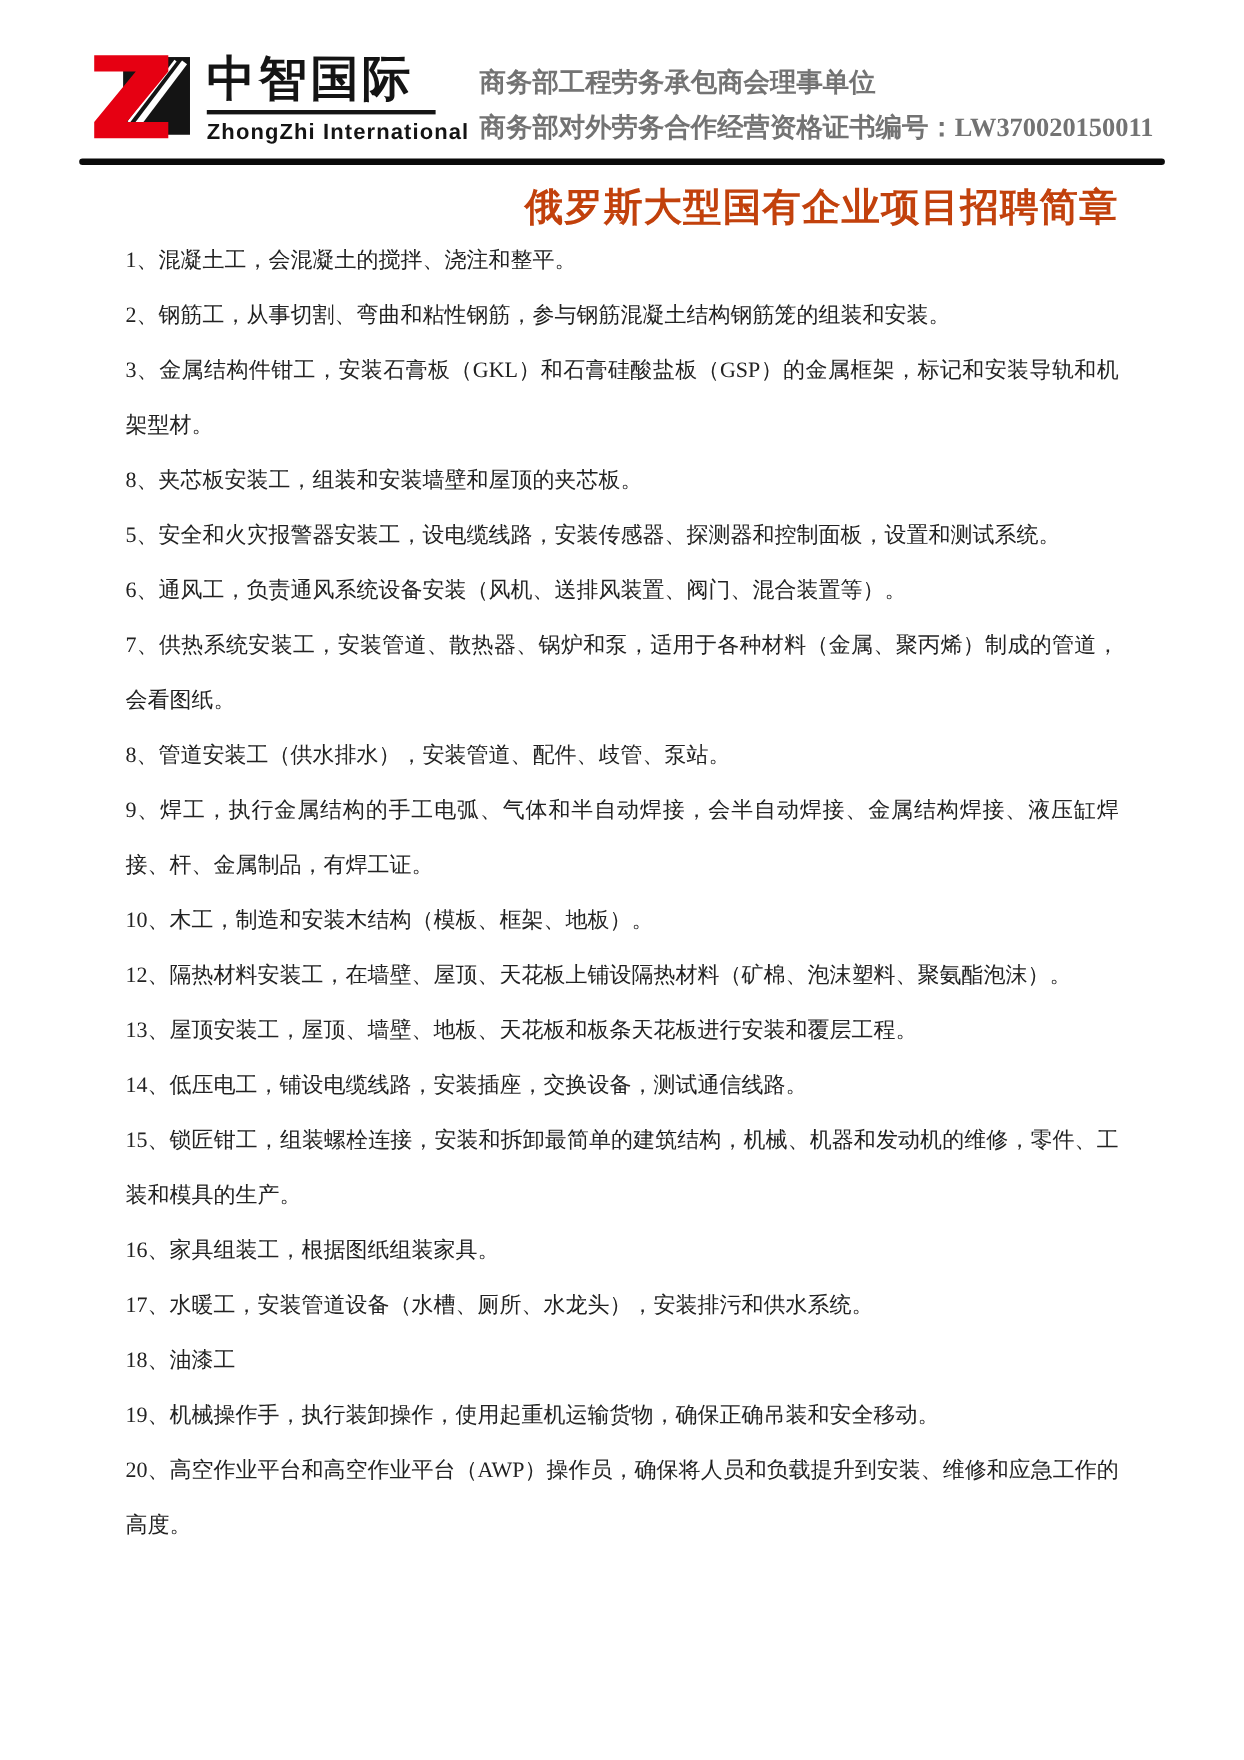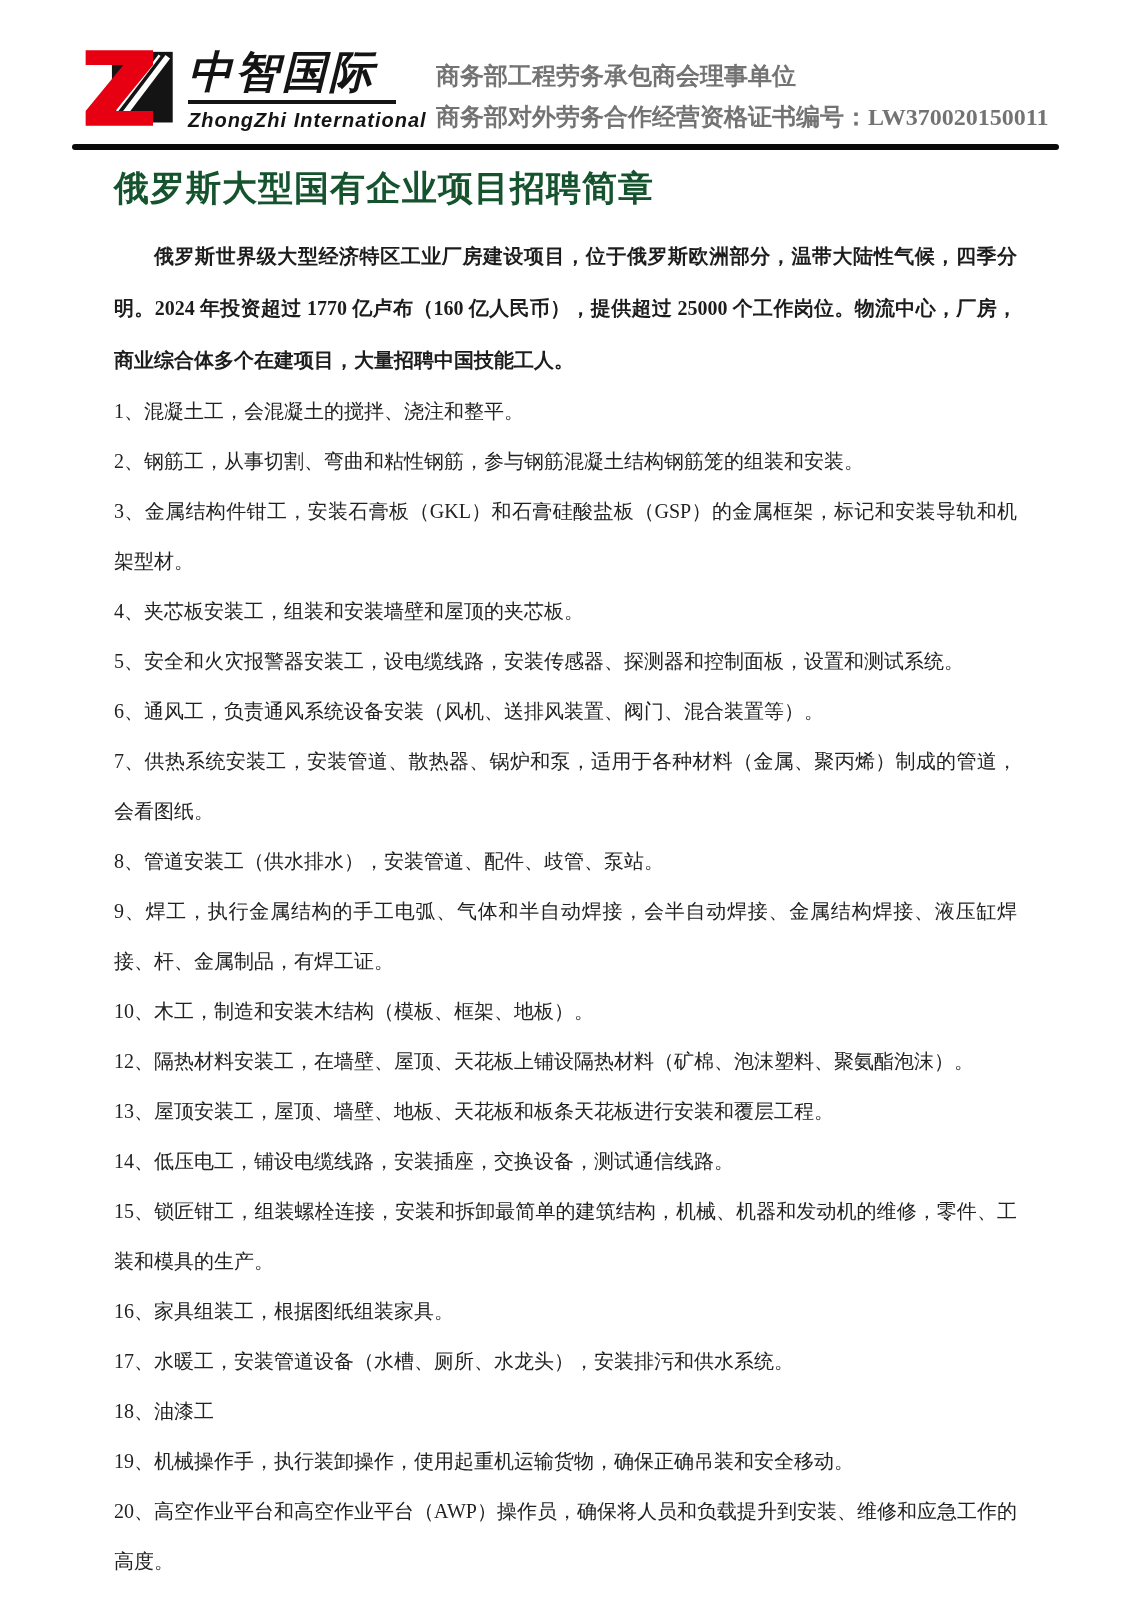--- a/index.html
+++ b/index.html
@@ -24,21 +24,20 @@
     display: flex;
     align-items: flex-start;
     padding-left: 12px;
   }
   .logo {
     display: flex;
     align-items: flex-start;
     gap: 12px;
     width: 310px;
     flex: 0 0 auto;
-    font-style: italic;
   }
   .logo-mark { width: 92px; height: 92px; flex: 0 0 auto; }
   .logo-text { padding-top: 6px; }
   .logo-cn {
     font-family: "Liberation Sans", "DejaVu Sans", sans-serif;
     font-weight: 900;
     font-size: 44px;
     line-height: 48px;
     letter-spacing: 3px;
     color: #141414;
@@ -73,25 +72,25 @@
     background: #0a0a0a;
     margin-top: 6px;
     border-radius: 3px;
   }
   
   .content {
     padding: 0 42px;
   }
   .doc-title {
     margin: 16px 0 0 0;
-    text-align: left;
+    text-align: right;
     font-size: 35px;
     font-weight: 700;
     line-height: 46px;
-    color: #14532d;
+    color: #c2410c;
     letter-spacing: 1px;
   }
   .intro {
     margin: 18px 0 0 0;
     font-weight: 700;
     font-size: 20px;
     line-height: 52px;
     text-indent: 2em;
     text-align: justify;
     color: #1c1c1c;
@@ -137,28 +136,27 @@
       <div>商务部工程劳务承包商会理事单位</div>
       <div>商务部对外劳务合作经营资格证书编号：LW370020150011</div>
     </div>
   </header>
 
   <div class="header-rule"></div>
 
   <div class="content">
     <h1 class="doc-title">俄罗斯大型国有企业项目招聘简章</h1>
 
-    <p class="intro">俄罗斯世界级大型经济特区工业厂房建设项目，位于俄罗斯欧洲部分，温带大陆性气候，四季分明。2024 年投资超过 1770 亿卢布（160 亿人民币），提供超过 25000 个工作岗位。物流中心，厂房，商业综合体多个在建项目，大量招聘中国技能工人。</p>
 
 
     <div id="job-list">
         <p class="job">1、混凝土工，会混凝土的搅拌、浇注和整平。</p>
         <p class="job">2、钢筋工，从事切割、弯曲和粘性钢筋，参与钢筋混凝土结构钢筋笼的组装和安装。</p>
         <p class="job">3、金属结构件钳工，安装石膏板（GKL）和石膏硅酸盐板（GSP）的金属框架，标记和安装导轨和机架型材。</p>
-        <p class="job">4、夹芯板安装工，组装和安装墙壁和屋顶的夹芯板。</p>
+        <p class="job">8、夹芯板安装工，组装和安装墙壁和屋顶的夹芯板。</p>
         <p class="job">5、安全和火灾报警器安装工，设电缆线路，安装传感器、探测器和控制面板，设置和测试系统。</p>
         <p class="job">6、通风工，负责通风系统设备安装（风机、送排风装置、阀门、混合装置等）。</p>
         <p class="job">7、供热系统安装工，安装管道、散热器、锅炉和泵，适用于各种材料（金属、聚丙烯）制成的管道，会看图纸。</p>
         <p class="job">8、管道安装工（供水排水），安装管道、配件、歧管、泵站。</p>
         <p class="job">9、焊工，执行金属结构的手工电弧、气体和半自动焊接，会半自动焊接、金属结构焊接、液压缸焊接、杆、金属制品，有焊工证。</p>
         <p class="job">10、木工，制造和安装木结构（模板、框架、地板）。</p>
         <p class="job">12、隔热材料安装工，在墙壁、屋顶、天花板上铺设隔热材料（矿棉、泡沫塑料、聚氨酯泡沫）。</p>
         <p class="job">13、屋顶安装工，屋顶、墙壁、地板、天花板和板条天花板进行安装和覆层工程。</p>
         <p class="job">14、低压电工，铺设电缆线路，安装插座，交换设备，测试通信线路。</p>
         <p class="job">15、锁匠钳工，组装螺栓连接，安装和拆卸最简单的建筑结构，机械、机器和发动机的维修，零件、工装和模具的生产。</p>

